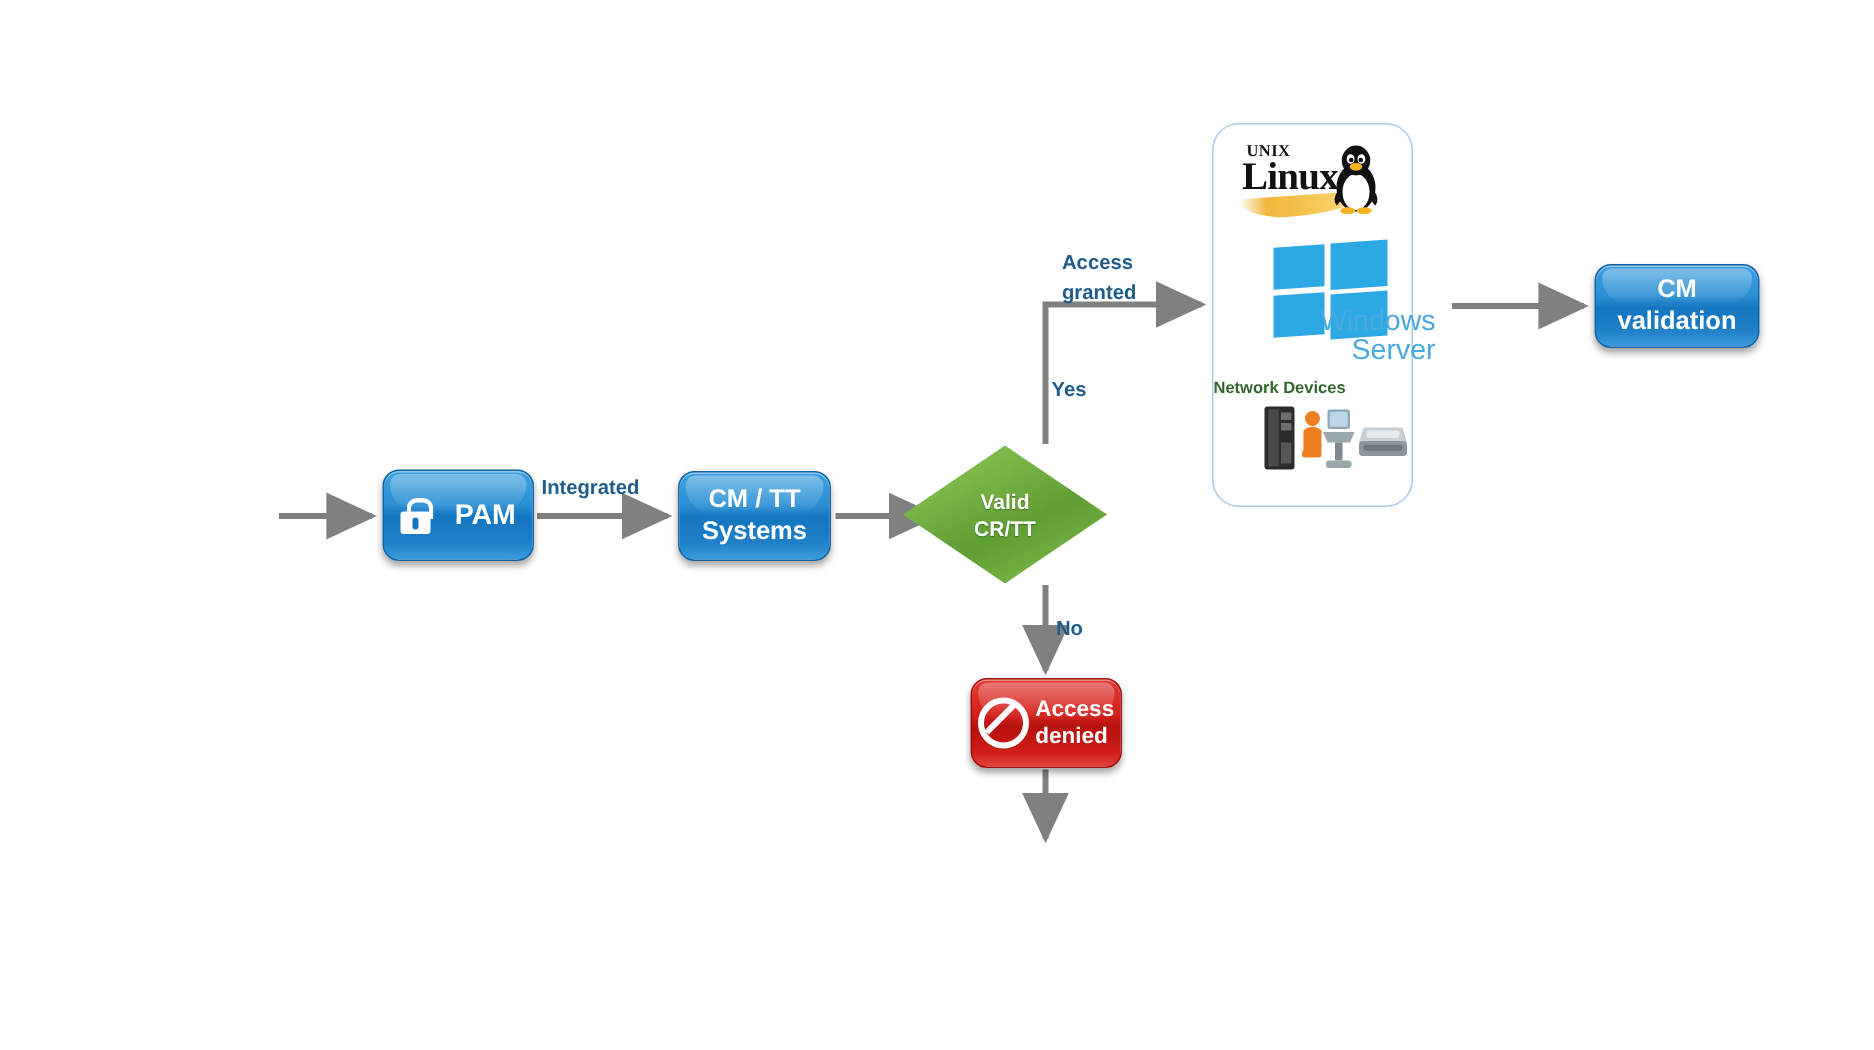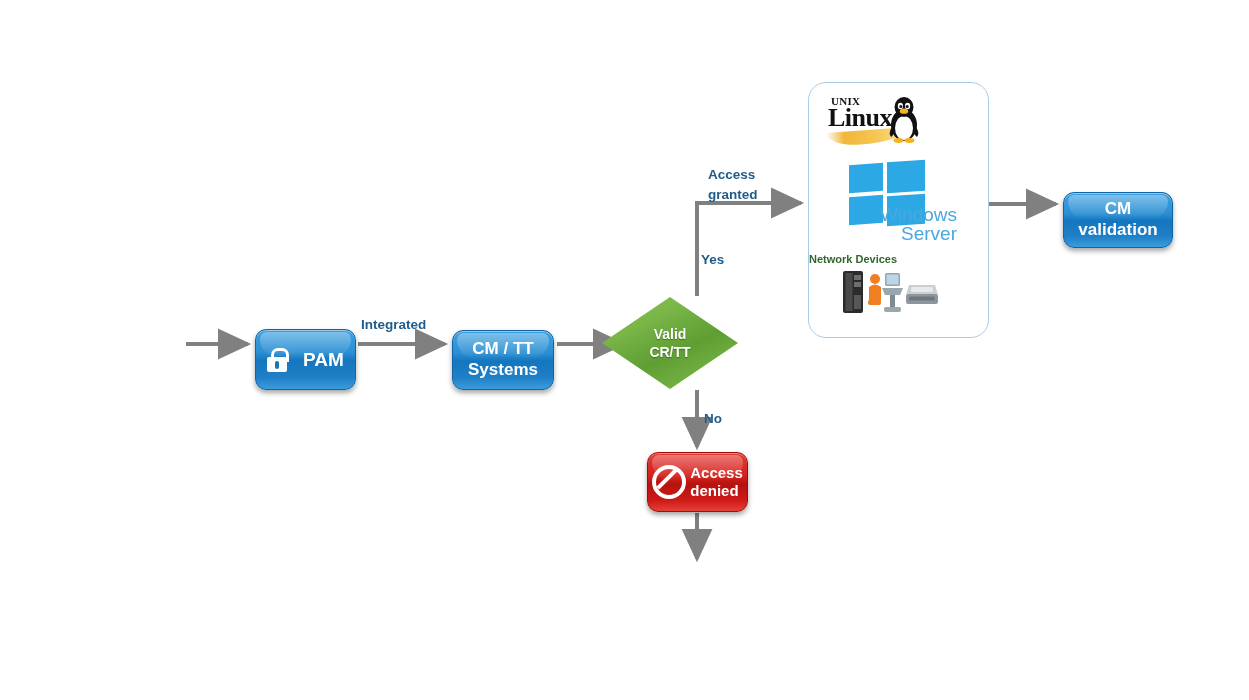--- a/index.html
+++ b/index.html
@@ -43,21 +43,21 @@
     background:#e9e9e9;border-radius:4px;
   }
 
   
   .bluebox{
     border-radius:11px;
     background:linear-gradient(180deg,#3ca0df 0%,#2b8fd3 38%,#1476bf 52%,#1f7fc7 80%,#3a9ddc 100%);
     border:1px solid #1063a4;
     box-shadow:0 3px 5px rgba(0,0,0,.35), inset 0 1px 0 rgba(255,255,255,.45);
     color:#ffffff;font-weight:bold;text-align:center;
-    display:flex;align-items:center;justify-content:center;margin-top:16px;
+    display:flex;align-items:center;justify-content:center;
   }
   .bluebox::after{
     content:"";position:absolute;left:4px;right:4px;top:2px;height:44%;
     border-radius:9px 9px 26px 26px;
     background:linear-gradient(180deg,rgba(255,255,255,.34),rgba(255,255,255,0));
     pointer-events:none;
   }
 
   #pam-box{left:255px;top:313px;width:101px;height:61px;}
   #pam-inner{display:flex;align-items:center;gap:16px;position:relative;z-index:2;}
@@ -126,21 +126,21 @@
     left:655px;top:564px;width:82px;height:82px;border-radius:50%;
     background:radial-gradient(circle at 38% 30%,#9ccb6a 0%,#84bd52 45%,#6aa63c 100%);
     border:1px solid #58942f;
     box-shadow:0 3px 5px rgba(0,0,0,.3), inset 0 2px 4px rgba(255,255,255,.35);
     display:flex;align-items:center;justify-content:center;
     color:#ffffff;font-weight:bold;font-size:17px;
   }
 
   
   #systems-box{
-    left:808px;top:82px;width:181px;height:256px;
+    left:808px;top:82px;width:134px;height:256px;
     background:#ffffff;border:1px solid #a8cbe8;border-radius:18px;
   }
   #linux-logo{position:absolute;left:14px;top:10px;width:130px;height:56px;}
   #unix-word{
     position:absolute;left:8px;top:2px;font-family:"Liberation Serif","DejaVu Serif",serif;
     font-weight:bold;font-size:11px;color:#111;letter-spacing:.3px;
   }
   #linux-word{
     position:absolute;left:5px;top:10px;font-family:"Liberation Serif","DejaVu Serif",serif;
     font-weight:bold;font-size:26px;color:#111;letter-spacing:-.5px;

